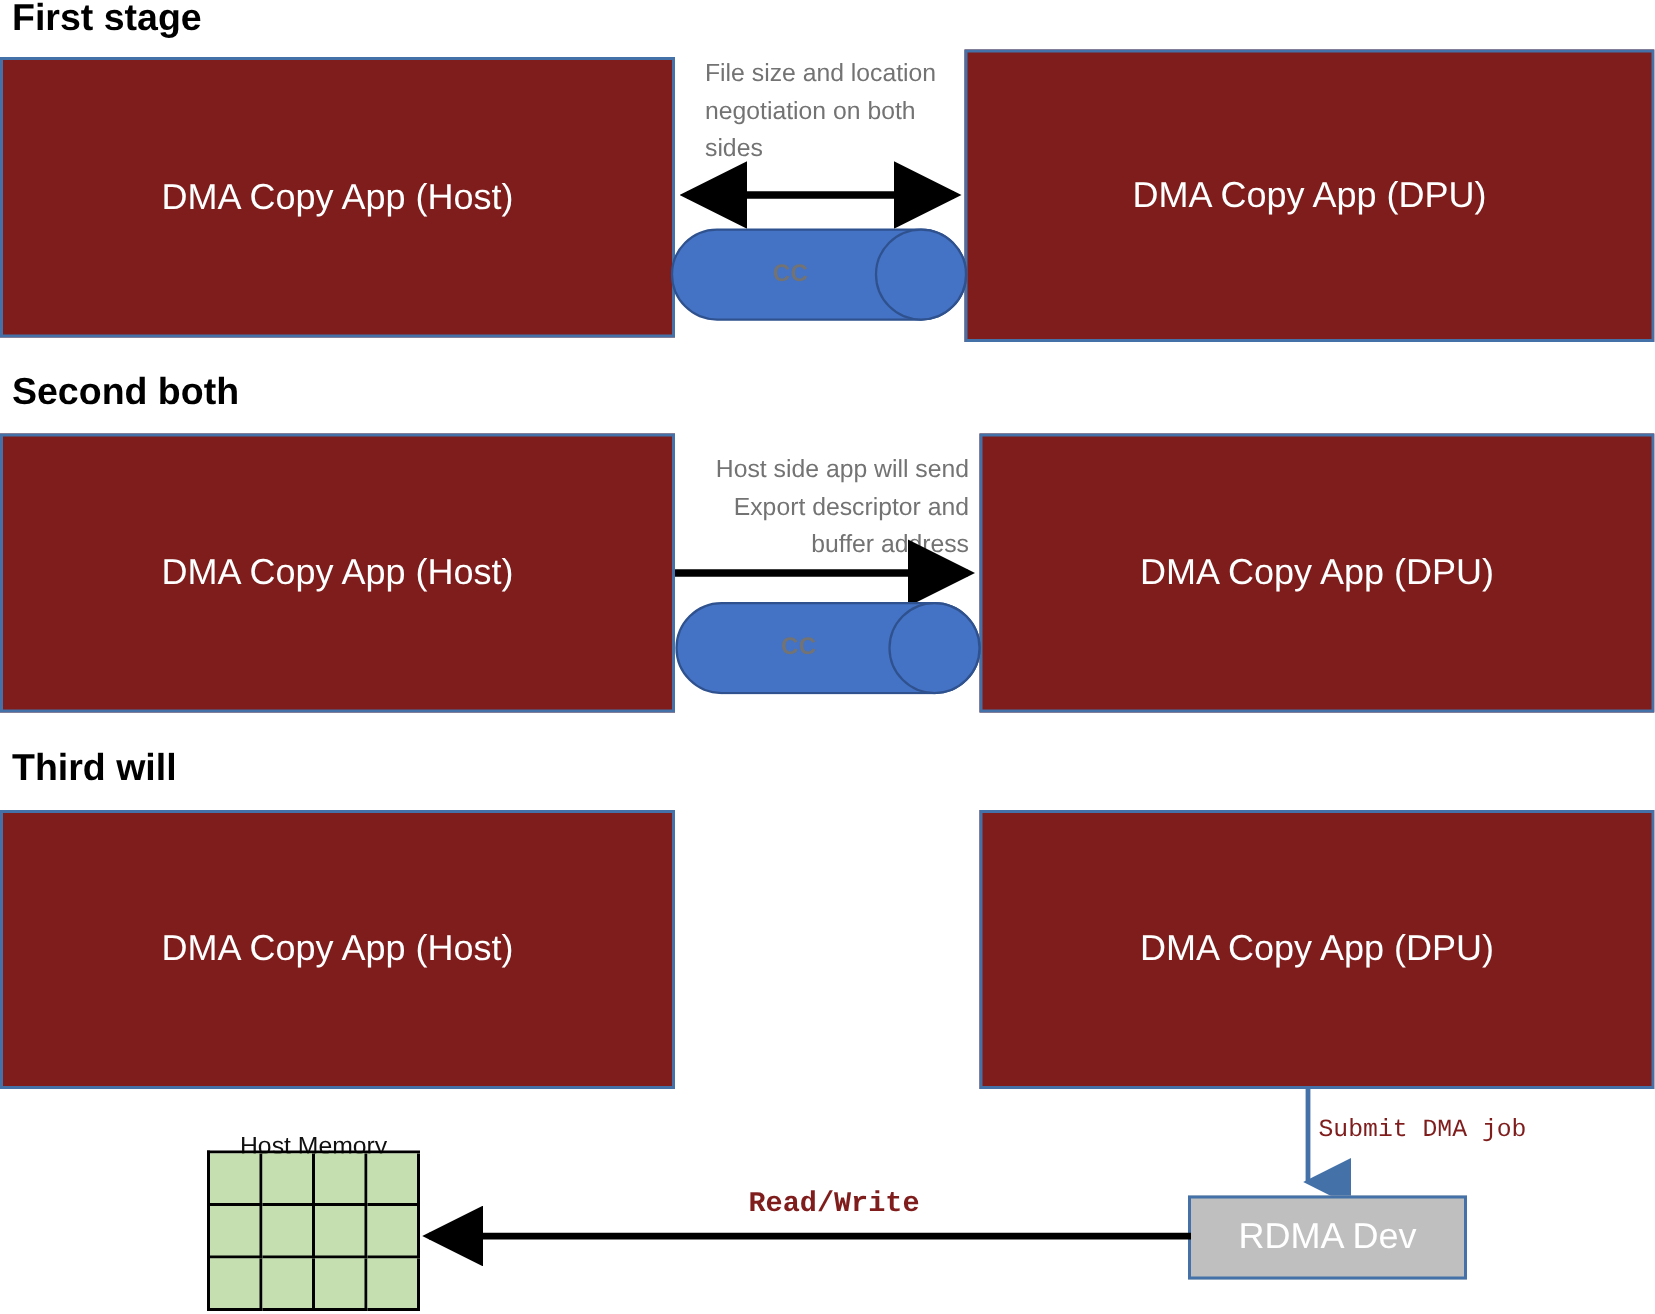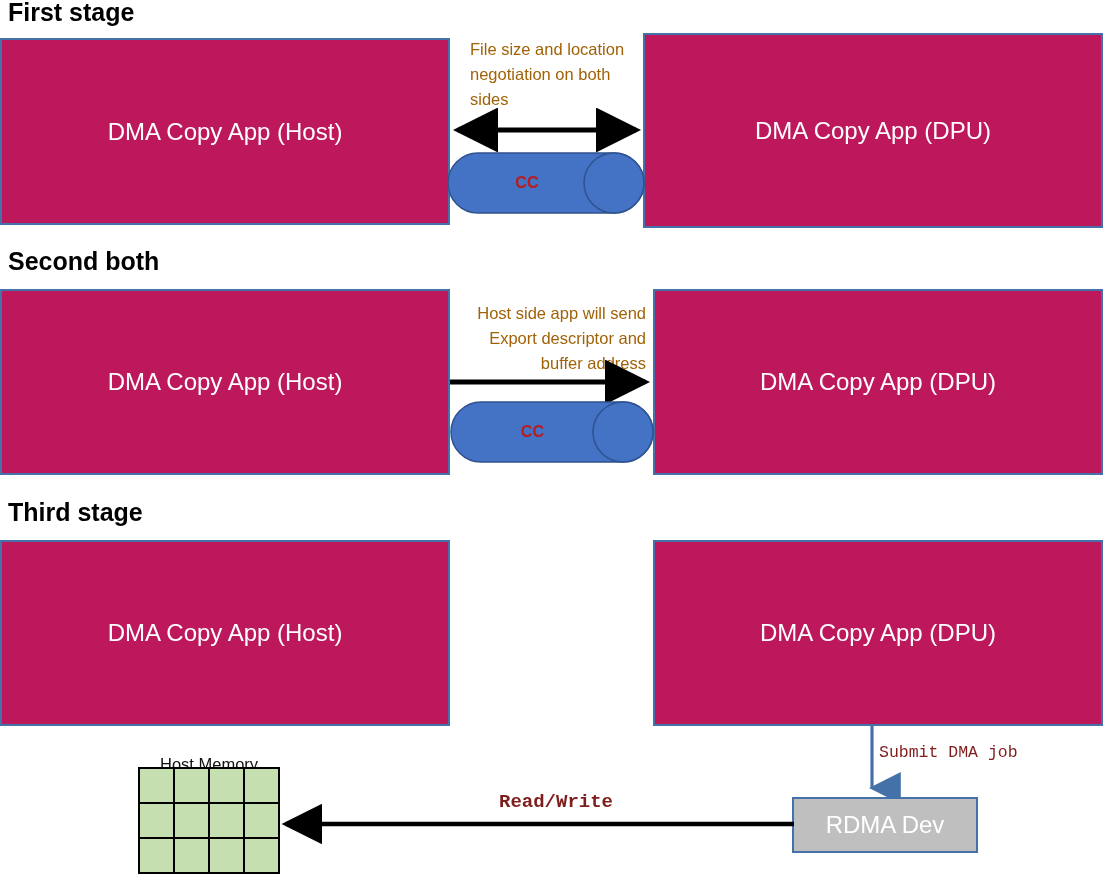--- a/index.html
+++ b/index.html
@@ -19,48 +19,48 @@
     position: absolute;
     font-weight: bold;
     font-size: 25px;
     color: #000000;
     letter-spacing: 0px;
     white-space: nowrap;
   }
 
   .app-box {
     position: absolute;
-    background: #be185d;
+    background: #7f1d1d;
     border: 2px solid #4472A8;
     box-sizing: border-box;
     display: flex;
     align-items: center;
     justify-content: center;
   }
   .app-box-label {
     color: #ffffff;
     font-size: 24px;
     font-weight: normal;
     white-space: nowrap;
   }
 
   .note {
     position: absolute;
     font-size: 16.5px;
-    color: #a16207;
+    color: #737373;
     line-height: 25px;
     white-space: pre-line;
   }
 
   .cc-cyl {
     position: absolute;
   }
   .cc-label {
     position: absolute;
-    color: #b91c1c;
+    color: #737373;
     font-size: 16px;
     font-weight: bold;
     letter-spacing: 0.3px;
   }
 
   .arrow-svg {
     position: absolute;
     overflow: visible;
   }
 
@@ -165,21 +165,21 @@
   </defs>
   <line x1="2" y1="12" x2="197" y2="12" stroke="#000000" stroke-width="5" marker-end="url(#ah-blk-r2)"></line>
 </svg>
 
 <svg class="cc-cyl" style="left:450px; top:401px;" width="205" height="62">
   <path d="M31,1 L173,1 A30,30 0 0 1 173,61 L31,61 A30,30 0 0 1 31,1 Z" fill="#4472C4" stroke="#2F528F" stroke-width="1.5"></path>
   <ellipse cx="173" cy="31" rx="30" ry="30" fill="#4472C4" stroke="#2F528F" stroke-width="1.5"></ellipse>
 </svg>
 <div class="cc-label" style="left:450px; top:401px; width:165px; height:62px; display:flex; align-items:center; justify-content:center;">CC</div>
 
-<div class="stage-title" style="left:8px; top:498px;">Third stage</div>
+<div class="stage-title" style="left:8px; top:498px;">Third will</div>
 
 <div class="app-box" style="left:0px; top:540px; width:450px; height:186px;">
   <span class="app-box-label">DMA Copy App (Host)</span>
 </div>
 
 <div class="app-box" style="left:653px; top:540px; width:450px; height:186px;">
   <span class="app-box-label">DMA Copy App (DPU)</span>
 </div>
 
 <div class="mem-caption" style="left:160px; top:755px;">Host Memory</div>

